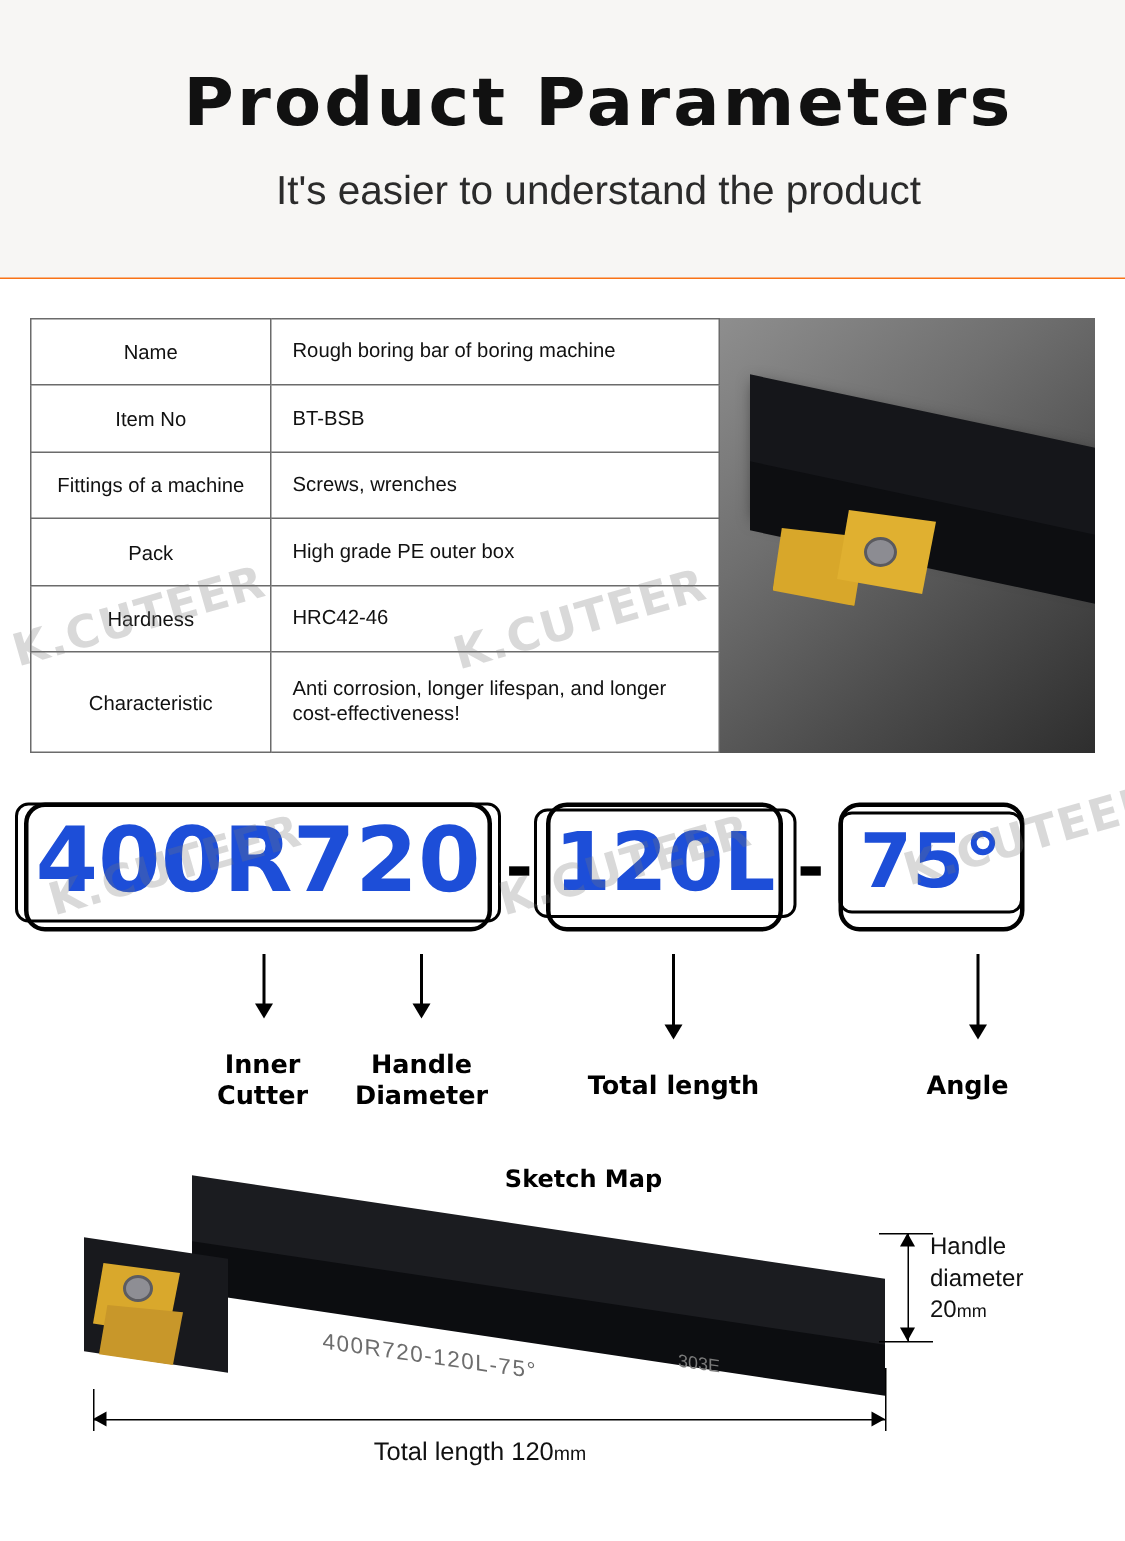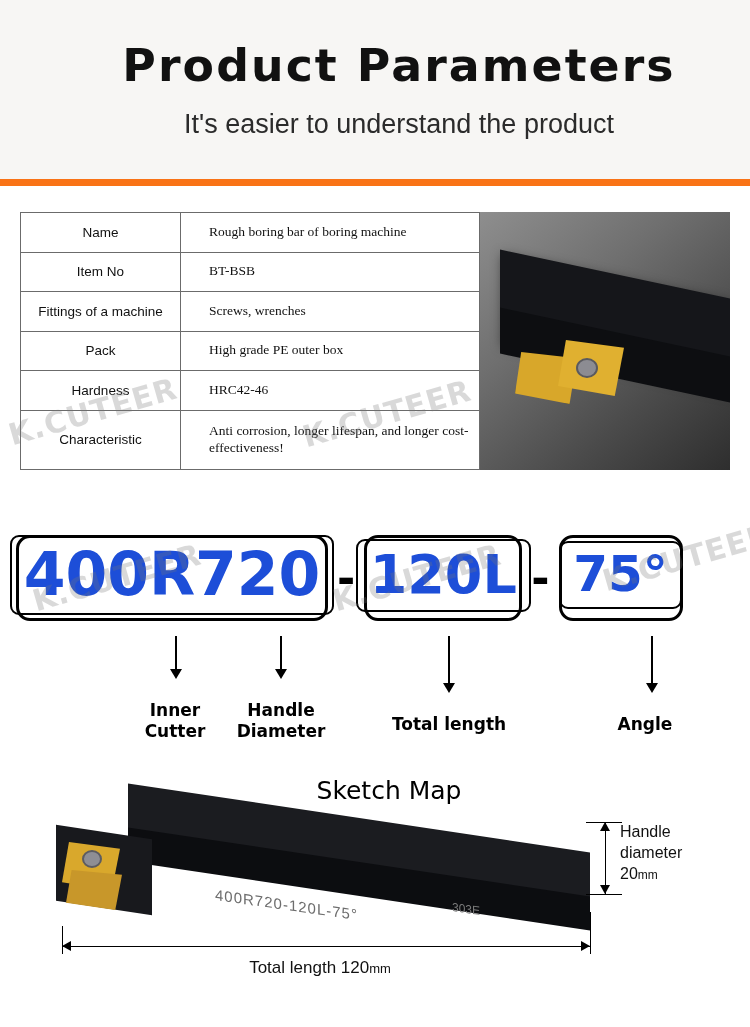--- a/index.html
+++ b/index.html
@@ -11,21 +11,21 @@
     font-family: "Liberation Sans", sans-serif;
     color: #111;
     position: relative;
     overflow: hidden;
   }
 
   
   .header {
     height: 186px;
     background: #f7f6f4;
-    border-bottom: 7px solid #f97316;
+    border-bottom: 1px solid #f97316;
     display: flex;
     flex-direction: column;
     align-items: center;
     justify-content: center;
     position: relative;
     padding-left: 48px;
   }
   .header-title {
     font-family: "DejaVu Sans", sans-serif;
     font-weight: bold;
@@ -40,21 +40,21 @@
     color: #2b2b2b;
     font-family: "Liberation Sans", sans-serif;
   }
 
   
   .spec-wrap {
     position: absolute;
     top: 212px;
     left: 20px;
     width: 710px;
-    height: 258px;
+    height: 290px;
     display: flex;
   }
   .spec-table {
     width: 460px;
     border-collapse: collapse;
     border: 1px solid #6b6b6b;
     table-layout: fixed;
     background: #fff;
   }
   .spec-table td {
@@ -62,23 +62,22 @@
     font-size: 13.5px;
     padding: 8px 6px;
     color: #111;
   }
   .spec-table td.k {
     width: 160px;
     text-align: center;
     white-space: nowrap;
   }
   .spec-table td.v {
-    padding-left: 28px;
+    padding-left: 14px;
     line-height: 1.25;
-    font-family: Liberation Serif, serif;
   }
   .product-photo {
     width: 250px;
     margin-left: 0px;
     position: relative;
     background: linear-gradient(140deg, #8e8e8e 0%, #6f6f6f 35%, #4b4b4b 70%, #2e2e2e 100%);
     overflow: hidden;
   }
   .photo-bar {
     position: absolute;
@@ -205,22 +204,22 @@
   }
 
   
   .sketch-title {
     position: absolute;
     top: 776px;
     left: 0;
     width: 750px;
     text-align: center;
     font-family: "DejaVu Sans", sans-serif;
-    font-weight: normal;
-    font-size: 25px;
+    font-weight: bold;
+    font-size: 16px;
     color: #000;
     padding-left: 28px;
   }
   .sketch {
     position: absolute;
     top: 800px;
     left: 0;
     width: 750px;
     height: 227px;
   }

